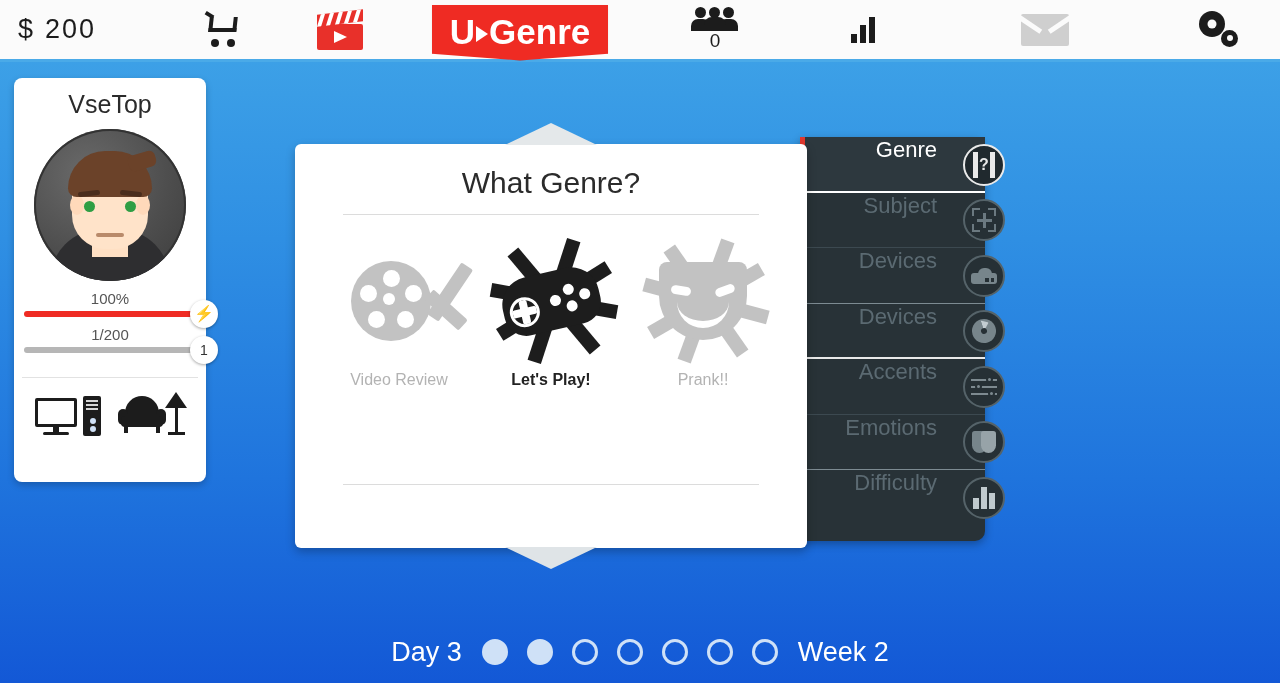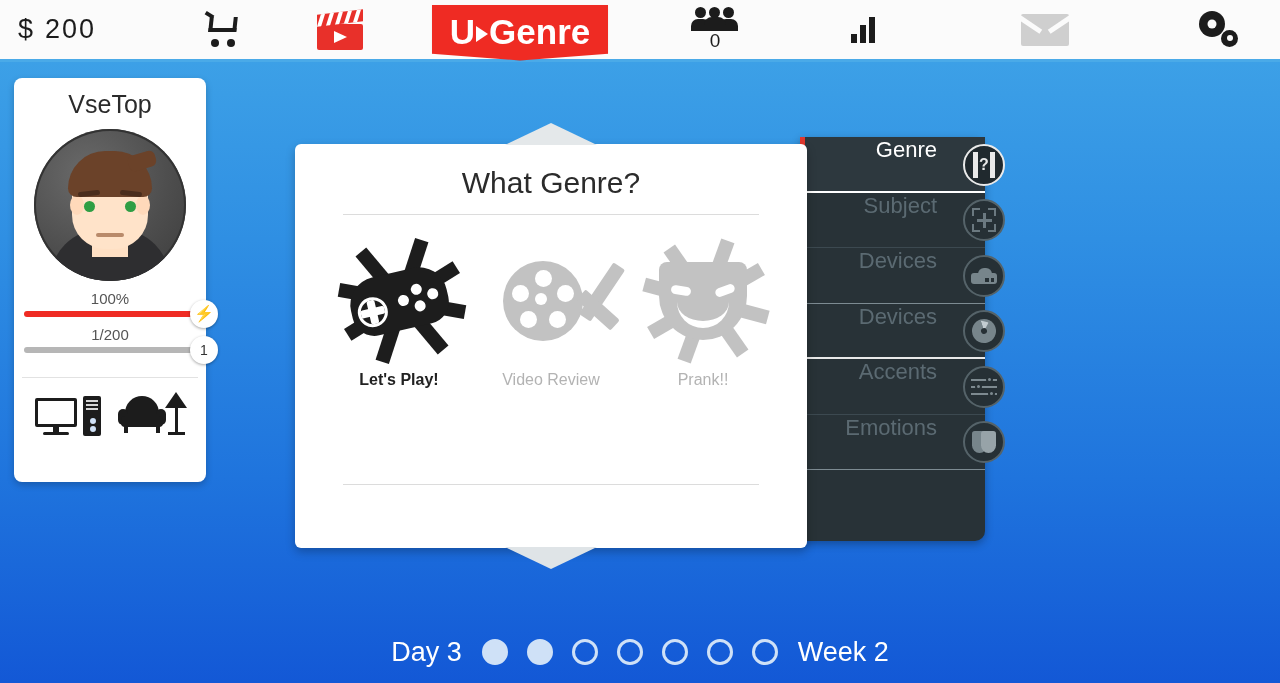--- a/index.html
+++ b/index.html
@@ -495,59 +495,59 @@
 
 <div id="dialog">
   <div class="arrow-up"></div>
   <div class="arrow-down"></div>
 
   <div id="dialog-title">What Genre?</div>
   <div class="hr-top"></div>
 
   <div class="options">
 
-    <div class="option active">
-      <div class="opt-art">
-        <div class="rays">
-          <i style="transform:rotate(18deg)"></i>
-          <i style="transform:rotate(58deg)"></i>
-          <i style="transform:rotate(100deg)"></i>
-          <i style="transform:rotate(140deg)"></i>
-        </div>
-        <div class="gamepad">
-          <div class="body"></div>
-          <div class="dpadring"></div>
-            <div class="dpadv"></div>
-            <div class="dpadh"></div>
-          <div class="btn b1"></div>
-            <div class="btn b2"></div>
-            <div class="btn b3"></div>
-            <div class="btn b4"></div>
-        </div>
-      </div>
-      <div class="opt-label">Let's Play!</div>
-    </div>
-
     <div class="option dim">
       <div class="opt-art">
         <div class="reel">
           <div class="disc"></div>
           <div class="hole hc"></div>
           <div class="hole h1"></div>
             <div class="hole h2"></div>
             <div class="hole h3"></div>
           <div class="hole h4"></div>
             <div class="hole h5"></div>
         </div>
         <div class="strip"></div>
         <div class="strip2"></div>
       </div>
       <div class="opt-label">Video Review</div>
     </div>
 
+    <div class="option active">
+      <div class="opt-art">
+        <div class="rays">
+          <i style="transform:rotate(18deg)"></i>
+          <i style="transform:rotate(58deg)"></i>
+          <i style="transform:rotate(100deg)"></i>
+          <i style="transform:rotate(140deg)"></i>
+        </div>
+        <div class="gamepad">
+          <div class="body"></div>
+          <div class="dpadring"></div>
+            <div class="dpadv"></div>
+            <div class="dpadh"></div>
+          <div class="btn b1"></div>
+            <div class="btn b2"></div>
+            <div class="btn b3"></div>
+            <div class="btn b4"></div>
+        </div>
+      </div>
+      <div class="opt-label">Let's Play!</div>
+    </div>
+
     <div class="option dim">
       <div class="opt-art">
         <div class="rays">
           <i style="transform:rotate(20deg)"></i>
           <i style="transform:rotate(60deg)"></i>
           <i style="transform:rotate(105deg)"></i>
           <i style="transform:rotate(145deg)"></i>
         </div>
         <div class="mask">
           <div class="shape"></div>
@@ -635,20 +635,30 @@
     <span class="mi-label">Emotions</span>
     <div class="mi-icon">
       <div class="ic-mask2">
           <div class="m mL"></div>
           <div class="m mR"></div>
         </div>
     </div>
     <div class="sep"></div>
   </div>
 
+  <div class="menu-item">
+    <span class="mi-label">Difficulty</span>
+    <div class="mi-icon">
+      <div class="ic-bars">
+          <i></i>
+          <i></i>
+          <i></i>
+        </div>
+    </div>
+  </div>
 
 </div>
 
 <div id="bottom-bar">
   <span class="bb-text">Day 3</span>
   <div class="dots">
     <div class="dot filled"></div>
     <div class="dot filled"></div>
     <div class="dot"></div>
     <div class="dot"></div>

